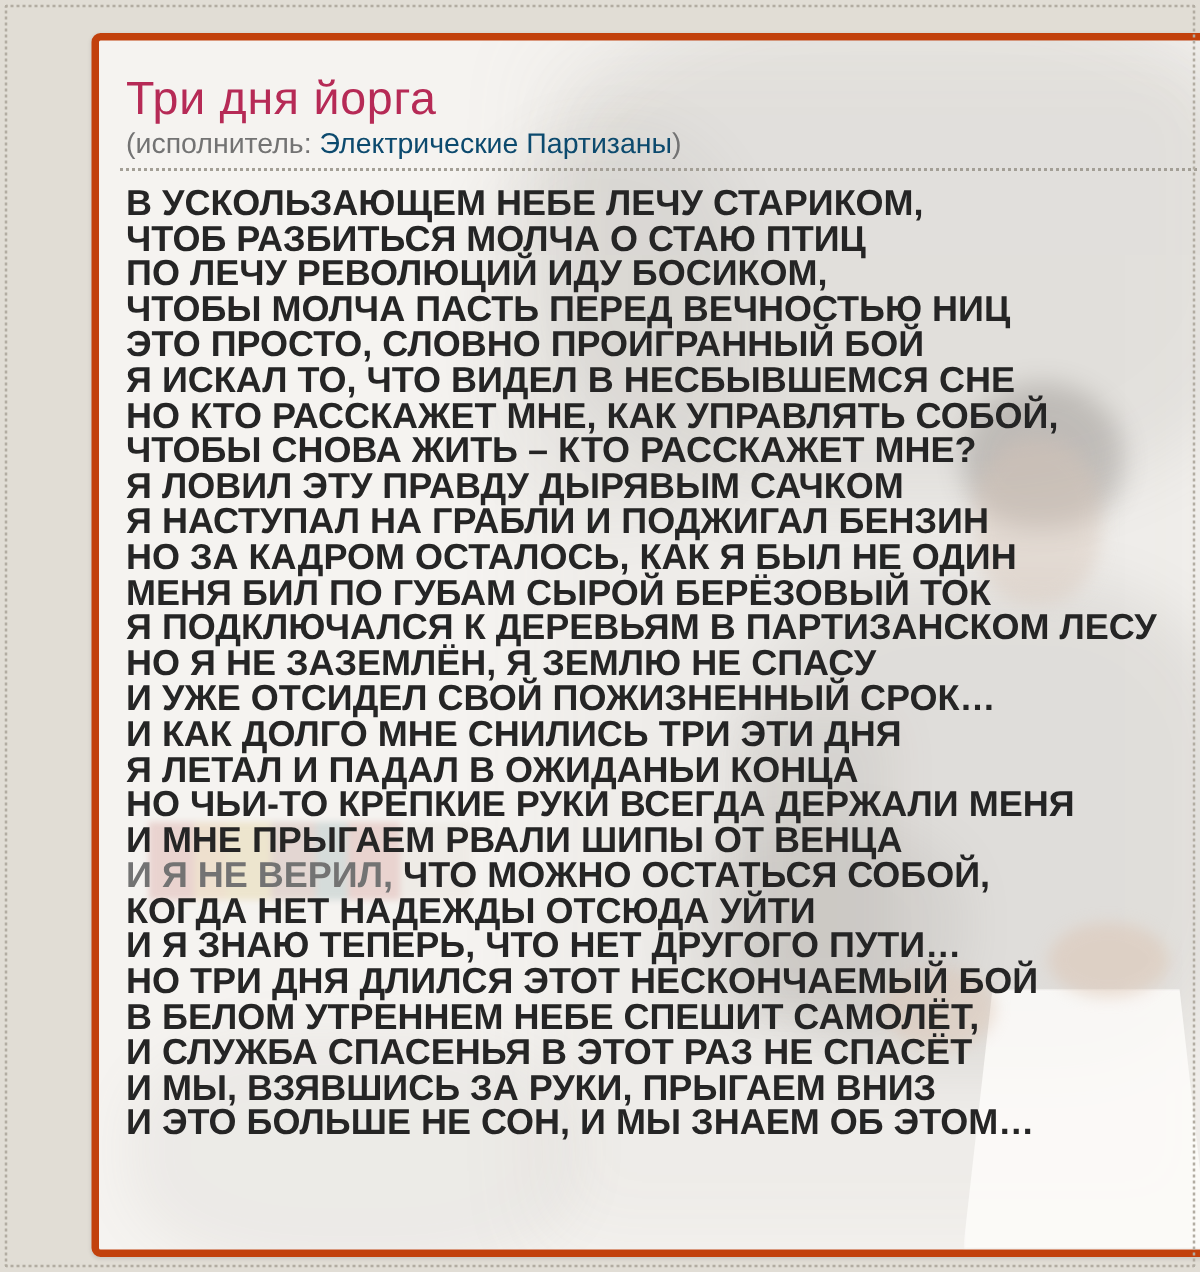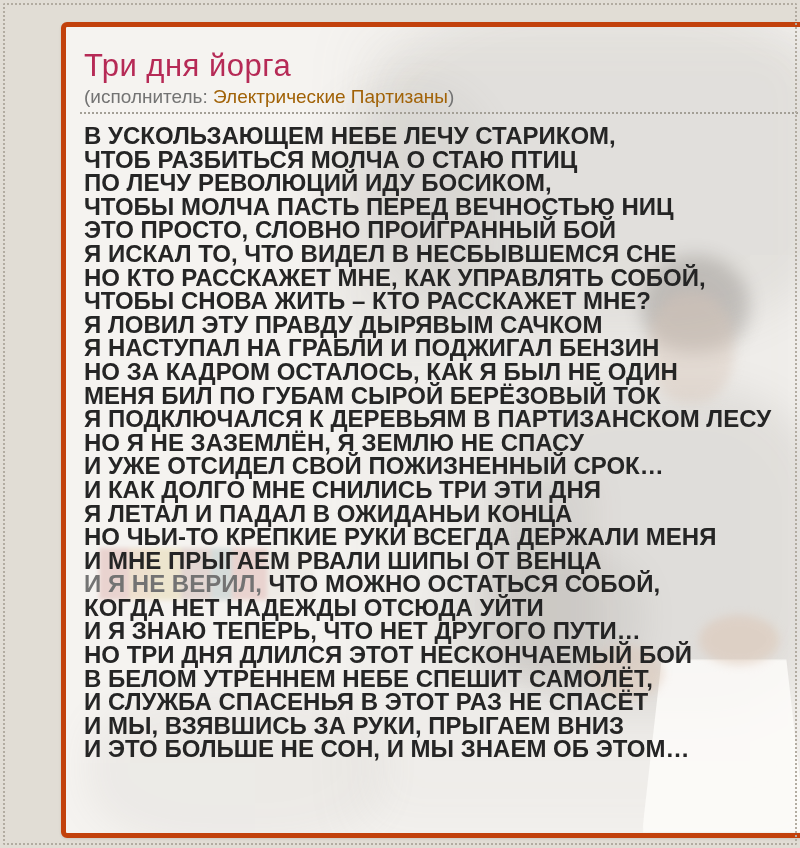--- a/index.html
+++ b/index.html
@@ -40,21 +40,21 @@
   .ph-hand1{left:633px;top:588px;width:80px;height:50px;background:#dcc4b2;opacity:.5;filter:blur(5px);border-radius:50%;}
   .ph-hand2{left:523px;top:618px;width:75px;height:55px;background:#dcc4b2;opacity:.45;filter:blur(5px);border-radius:50%;}
   .ph-figure{left:20px;top:660px;width:300px;height:160px;background:#8d8780;opacity:.08;filter:blur(18px);border-radius:40%;}
   
   .content{position:absolute;left:0;top:0;right:0;bottom:0;padding:14px 18px;z-index:2;}
   h1.title{
     margin:8px 0 2px 0;font-size:31px;line-height:34px;font-weight:400;
     color:#b62a56;letter-spacing:.5px;
   }
   .performer{font-size:19px;line-height:24px;color:#737373;}
-  .artist{color:#a16207;text-decoration:none;cursor:pointer;}
+  .artist{color:#0c4a6e;text-decoration:none;cursor:pointer;}
   .separator{border-bottom:2px dotted #a39f96;margin:3px -10px 0 -4px;height:0;}
   .lyrics{margin-top:10px;font-weight:700;font-size:24px;line-height:23.6px;color:#252525;}
   .lyric-line{white-space:nowrap;}
   .hl{color:#737373;}
 </style>
 </head>
 <body>
 
 <div class="page-border"></div>
 

